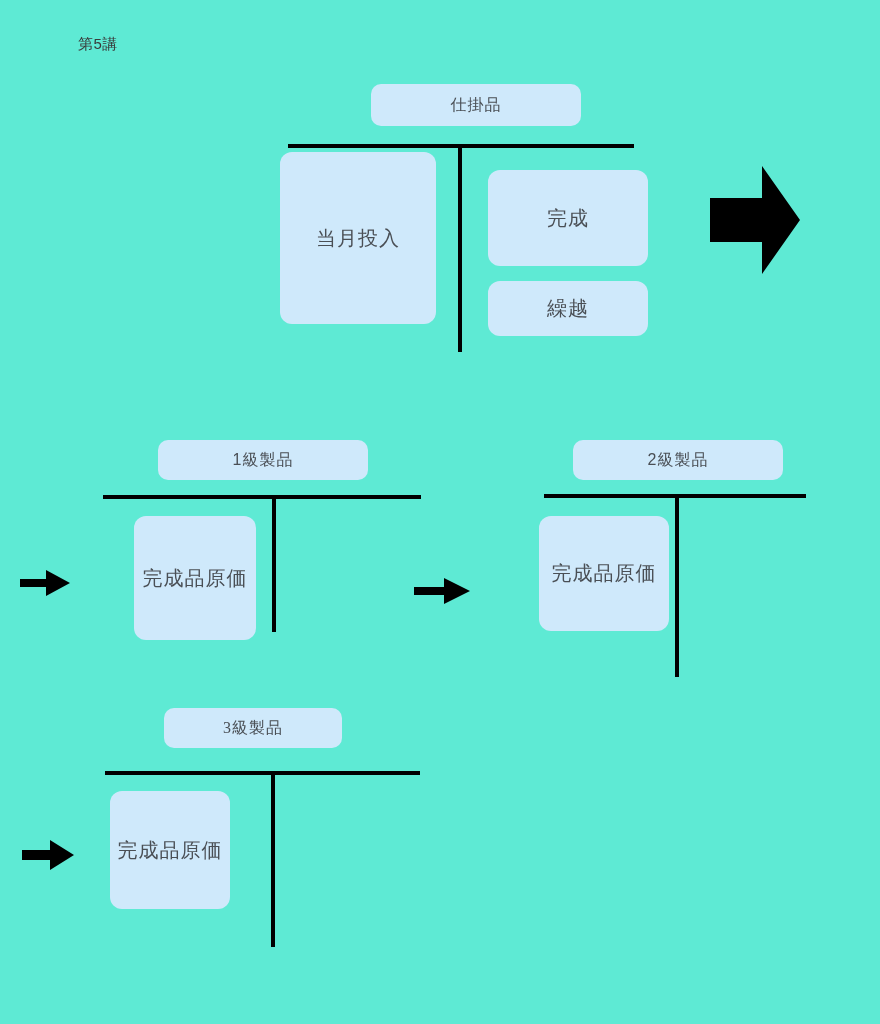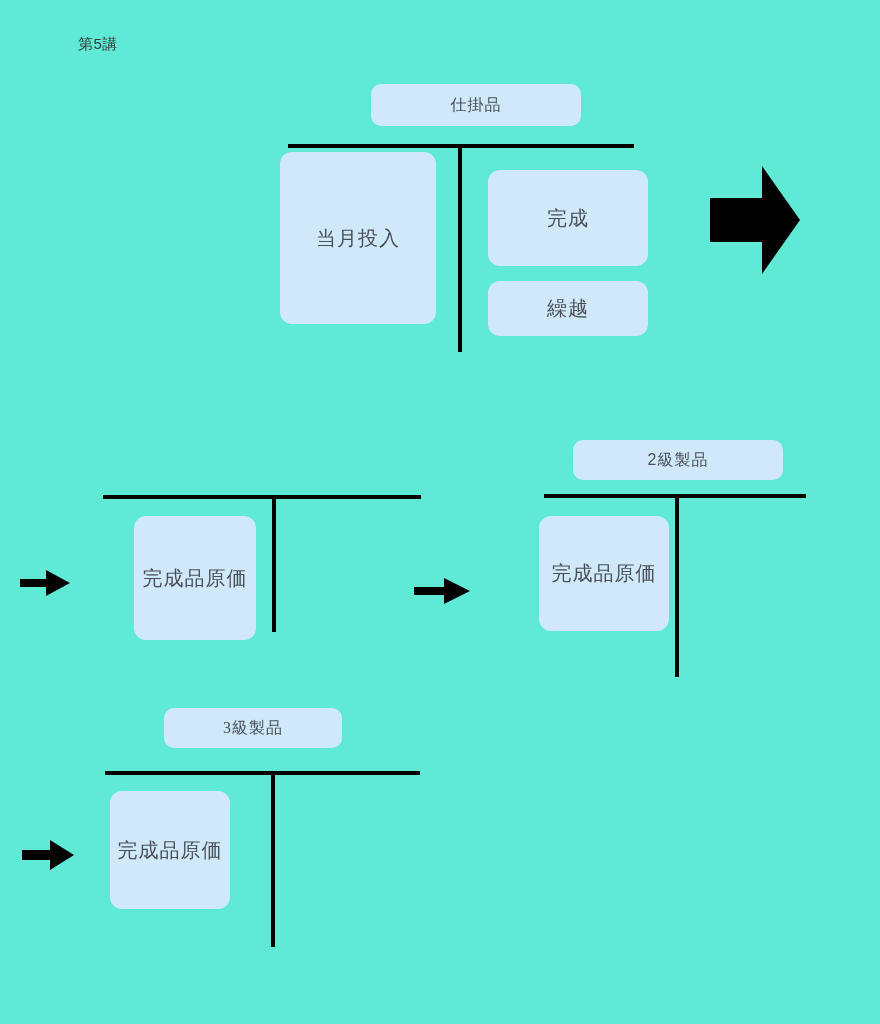--- a/index.html
+++ b/index.html
@@ -85,20 +85,21 @@
   <div class="box" style="left:488px; top:170px; width:160px; height:96px;">完成</div>
 
   <div class="box" style="left:488px; top:281px; width:160px; height:55px;">繰越</div>
 
   <div class="arrow-block" style="left:710px; top:166px; width:90px; height:108px;">
     <svg viewBox="0 0 90 108" preserveAspectRatio="none">
       <polygon points="0,32 52,32 52,0 90,54 52,108 52,76 0,76" fill="#000000"></polygon>
     </svg>
   </div>
 
+  <div class="box header-box" style="left:158px; top:440px; width:210px; height:40px;">1級製品</div>
 
   <div class="hrule" style="left:103px; top:495px; width:318px;"></div>
 
   <div class="vrule" style="left:272px; top:498px; height:134px;"></div>
 
   <div class="box" style="left:134px; top:516px; width:122px; height:124px;">完成品原価</div>
 
   <div class="arrow-small" style="left:20px; top:570px; width:50px; height:26px;">
     <svg viewBox="0 0 50 26" preserveAspectRatio="none">
       <polygon points="0,9 26,9 26,0 50,13 26,26 26,17 0,17" fill="#000000"></polygon>

